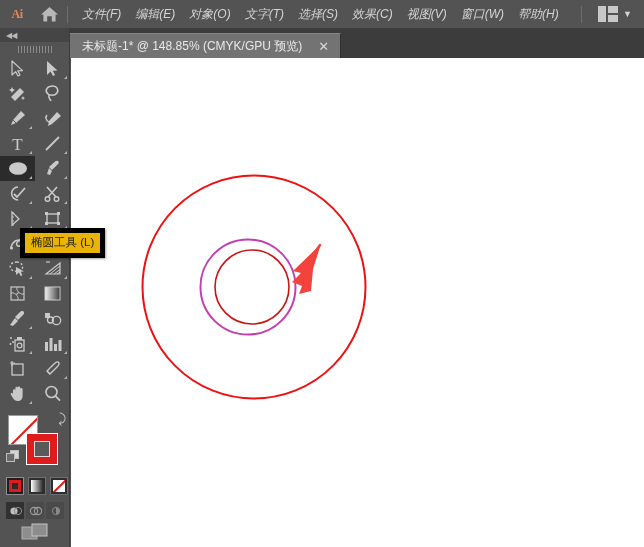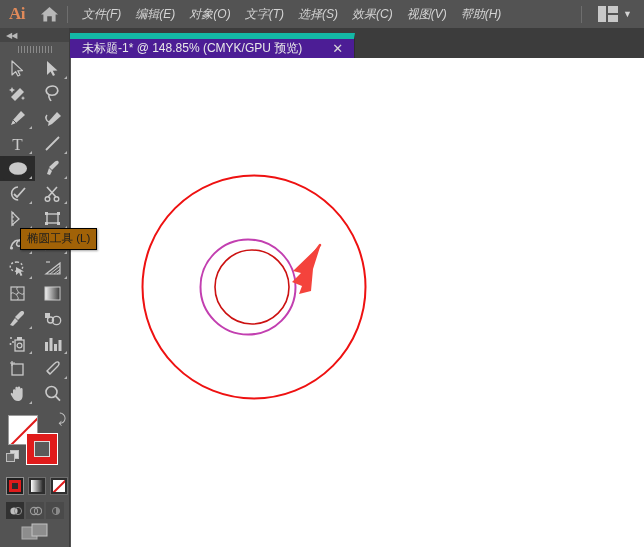--- a/index.html
+++ b/index.html
@@ -13,21 +13,21 @@
   
   #menubar {
     position: absolute; left: 0; top: 0;
     width: 644px; height: 28px;
     background: #535353;
     display: flex; align-items: center;
   }
   #ai-logo {
     width: 34px; height: 28px;
     display: flex; align-items: center; justify-content: center;
-    color: #e08a5a; font-size: 17px; font-weight: bold;
+    color: #e08a5a; font-size: 12px; font-weight: bold;
     font-family: "Liberation Serif", serif;
     letter-spacing: -0.5px;
   }
   #home-icon {
     width: 30px; height: 28px;
     display: flex; align-items: center; justify-content: center;
   }
   .menu-sep {
     width: 1px; height: 17px; background: #6e6e6e; margin: 0 7px 0 3px;
   }
@@ -50,24 +50,24 @@
 
   
   #tabbar {
     position: absolute; left: 0; top: 28px;
     width: 644px; height: 30px;
     background: #3c3c3c;
     display: flex; align-items: flex-end;
   }
   #tab-left-gap { width: 70px; height: 30px; background: #3c3c3c; }
   #doc-tab {
-    height: 25px; background: #4c1d95;
+    height: 25px; background: #737373;
     display: flex; align-items: center;
-    padding: 0 9px 0 12px; gap: 28px;
-    border-top: 6px solid #14b8a6; border-right: 1px solid #2f2f2f;
+    padding: 0 9px 0 12px; gap: 14px;
+    border-top: 1px solid #14b8a6; border-right: 1px solid #2f2f2f;
   }
   #doc-tab-title { color: #e8e8e8; font-size: 12px; white-space: nowrap; }
   #doc-tab-close {
     color: #d8d8d8; font-size: 13px; line-height: 1;
     padding: 0 2px; cursor: pointer; font-family: "DejaVu Sans", sans-serif;
   }
 
   
   #toolpanel {
     position: absolute; left: 0; top: 28px;
@@ -106,21 +106,21 @@
     position: absolute; right: 3px; bottom: 2px;
     width: 0; height: 0;
     border-left: 3px solid transparent;
     border-bottom: 3px solid #b5b5b5;
   }
   .tool-ico { position: relative; z-index: 2; }
 
   
   #tooltip {
     position: absolute; left: 20px; top: 200px;
-    background: #a16207; border: 1px solid #000000;
+    background: #eab308; border: 5px solid #000000;
     color: #1e1e1e; font-size: 11.5px;
     padding: 2px 6px 3px 6px;
     white-space: nowrap; z-index: 50;
     box-shadow: 1px 1px 2px rgba(0,0,0,0.35);
   }
 
   
   #color-area { position: absolute; left: 0; top: 382px; width: 70px; height: 137px; }
   #fillstroke { position: relative; width: 70px; height: 62px; }
   #fill-swatch {
@@ -205,20 +205,21 @@
     </svg>
   </div>
   <div class="menu-sep"></div>
   <div class="menu-item">文件(F)</div>
   <div class="menu-item">编辑(E)</div>
   <div class="menu-item">对象(O)</div>
   <div class="menu-item">文字(T)</div>
   <div class="menu-item">选择(S)</div>
   <div class="menu-item">效果(C)</div>
   <div class="menu-item">视图(V)</div>
+  <div class="menu-item">窗口(W)</div>
   <div class="menu-item">帮助(H)</div>
   <div id="ws-area">
     <div id="ws-sep"></div>
     <div id="ws-switcher">
       <div class="ws-grid">
         <i class="tall"></i>
           <i></i>
           <i></i>
       </div>
       <span class="chev">▼</span>

